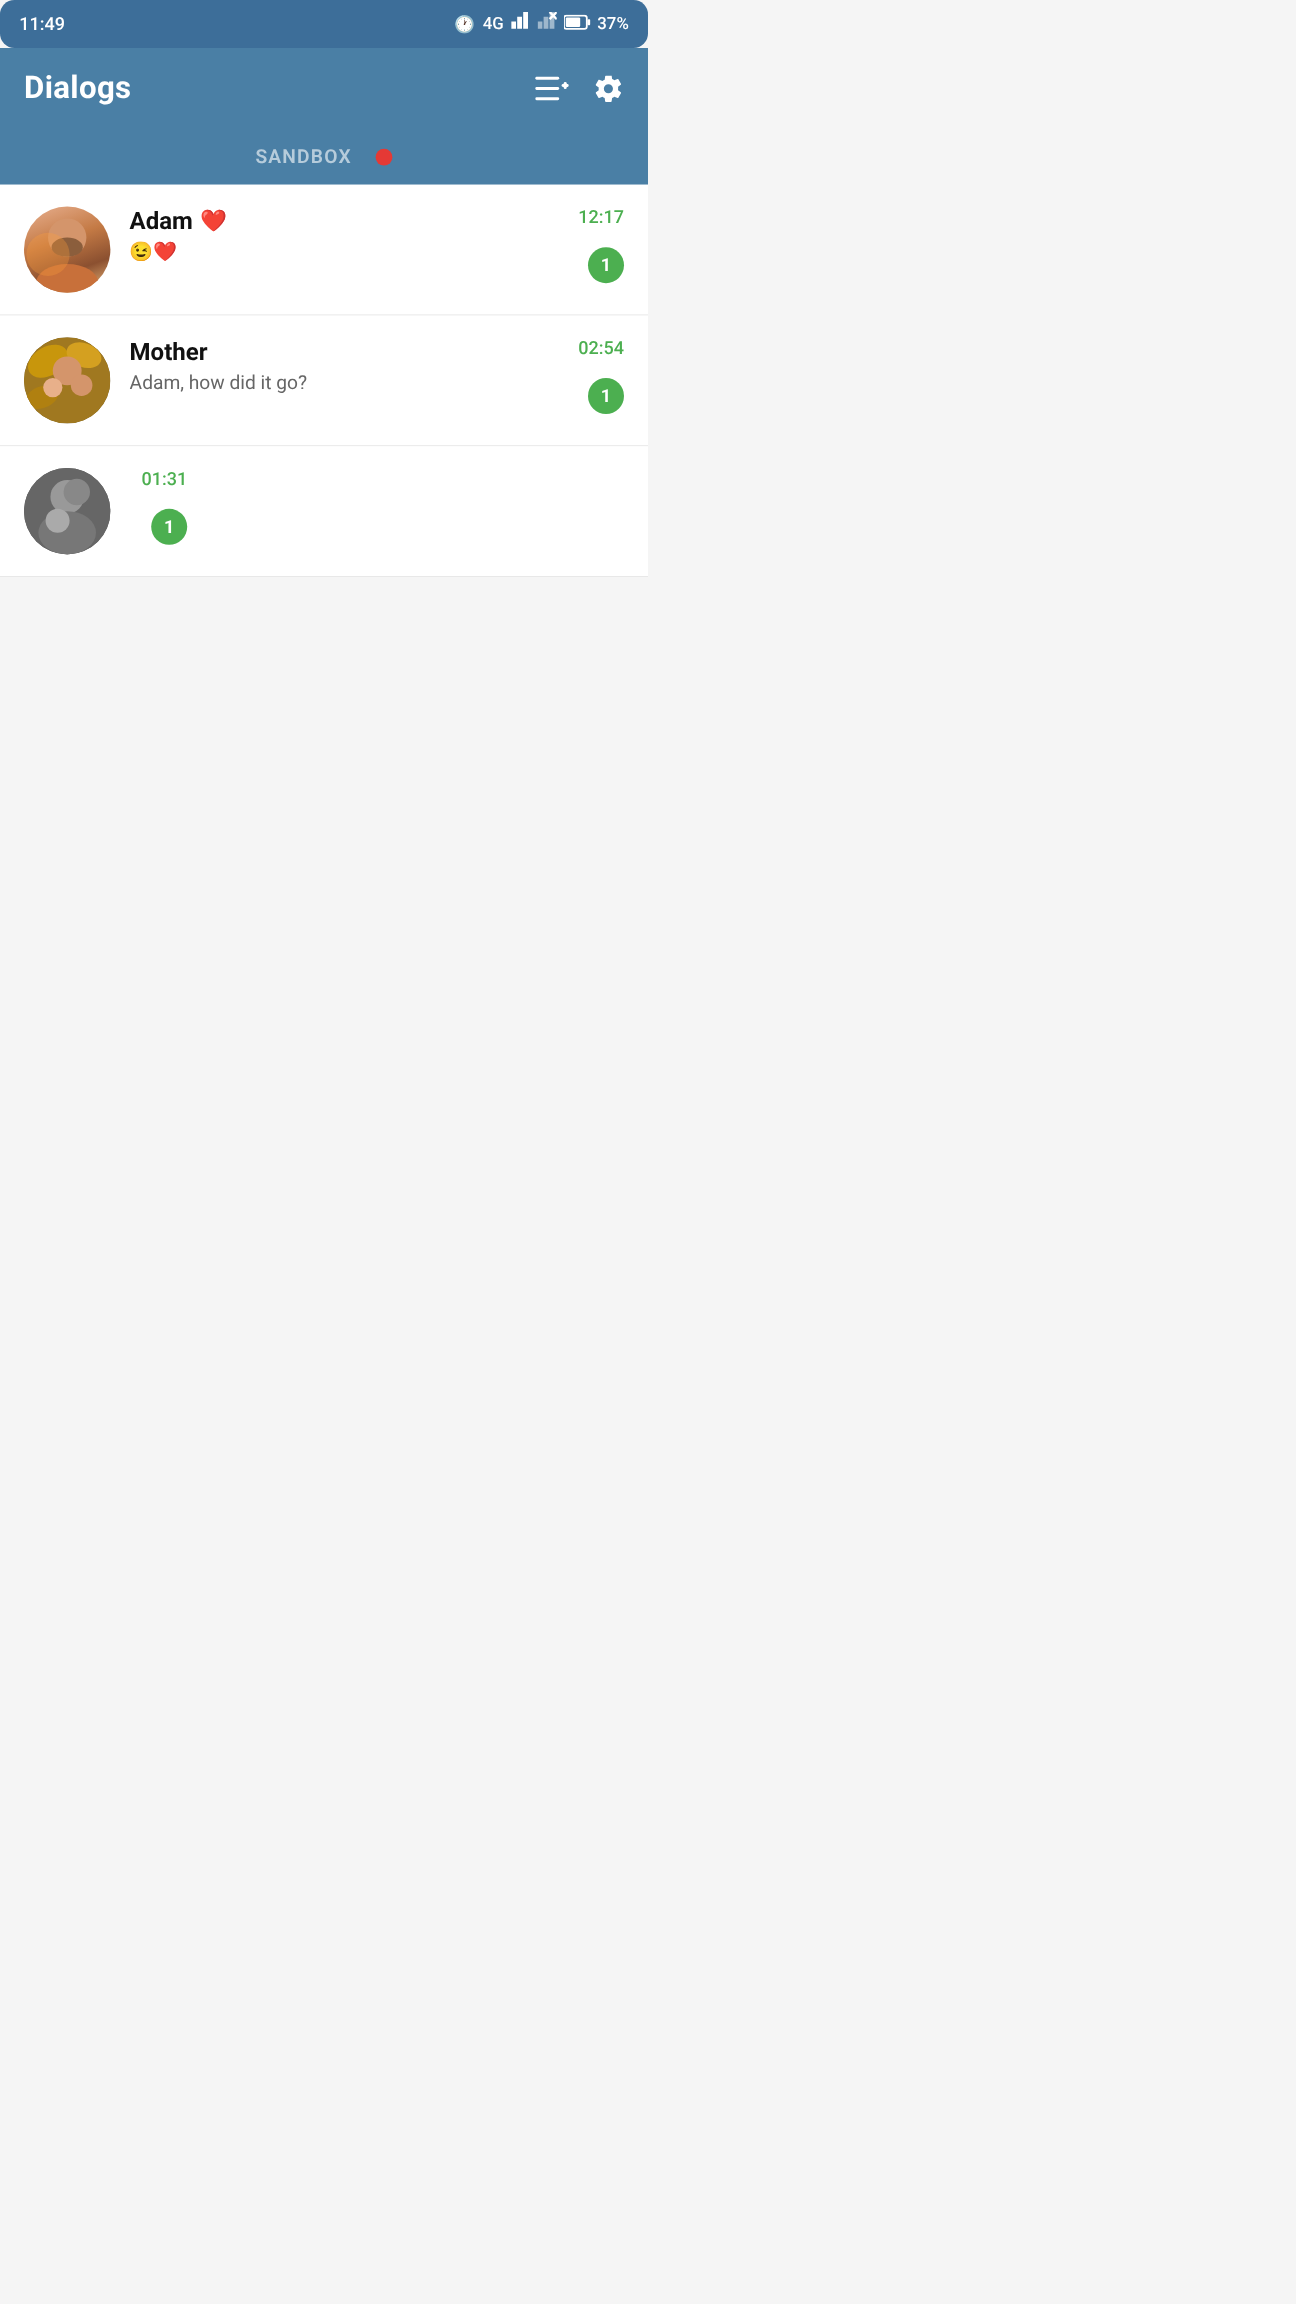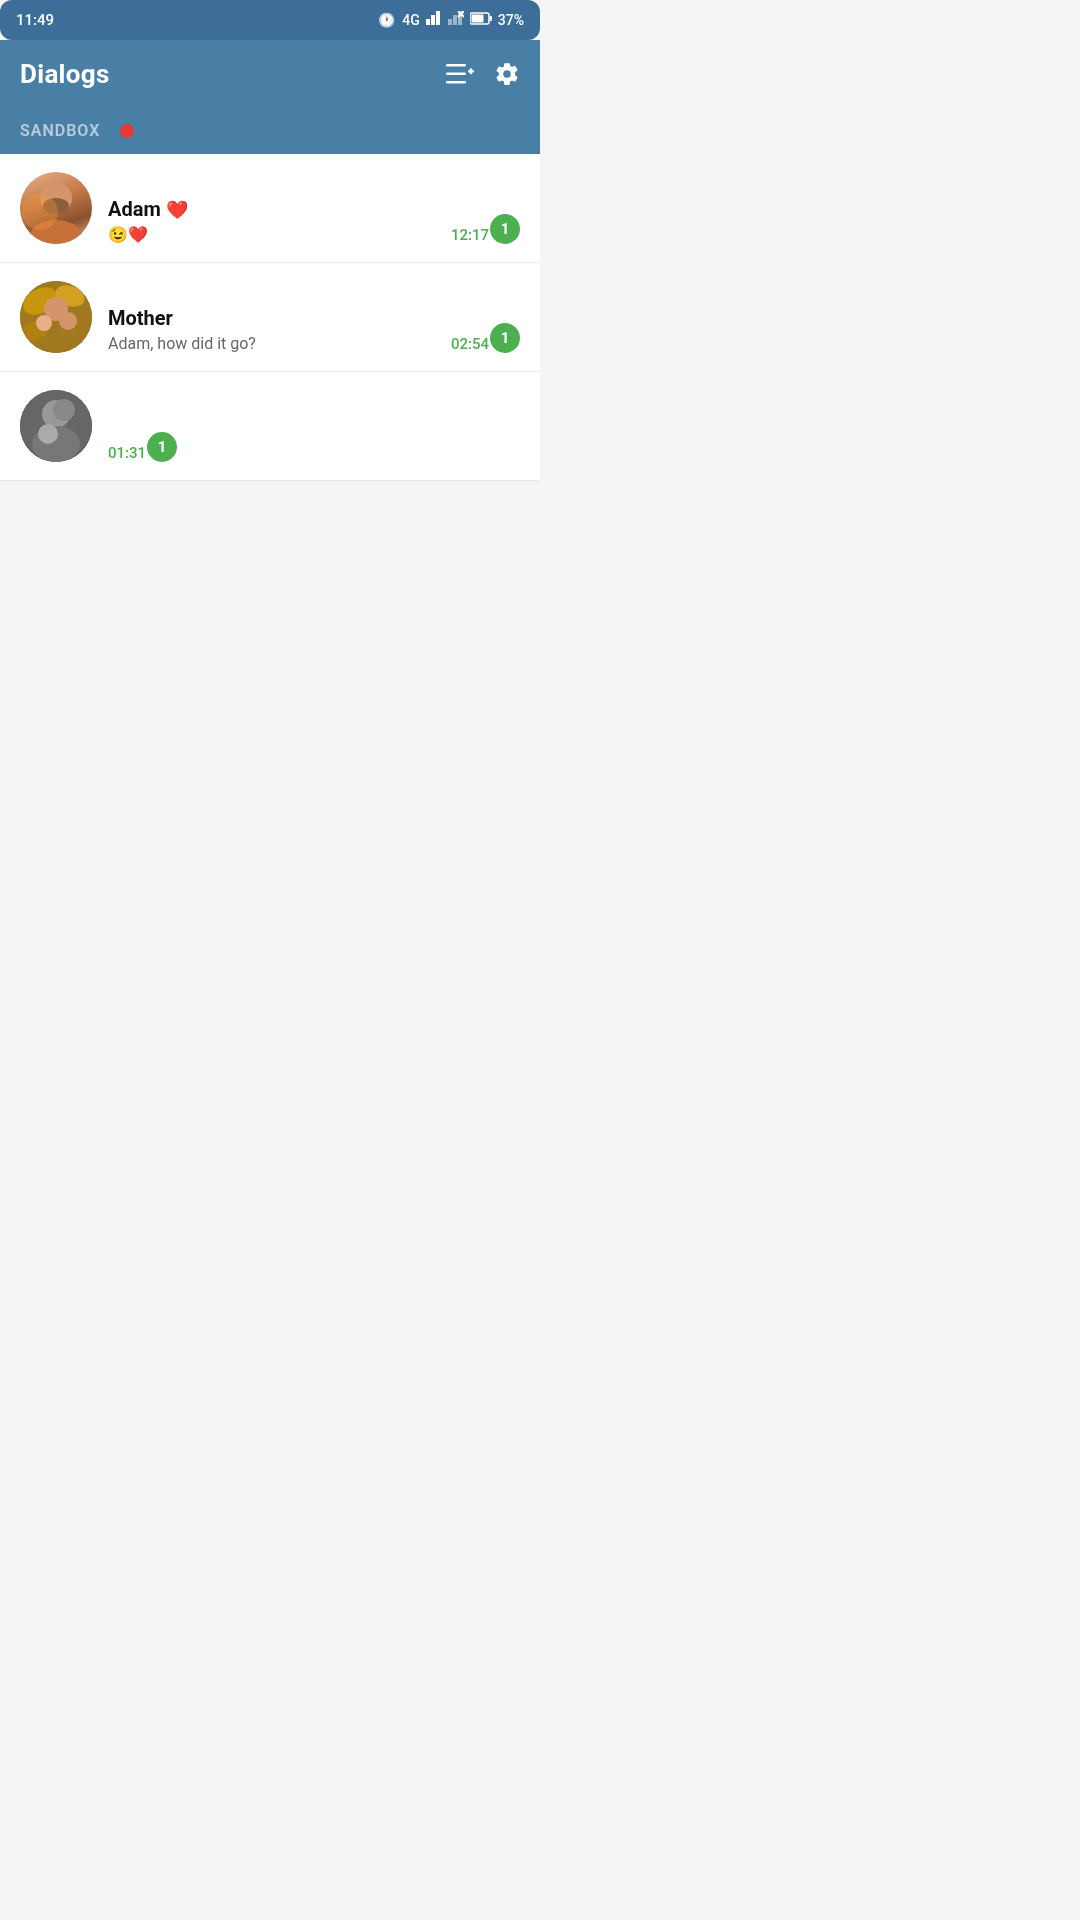--- a/index.html
+++ b/index.html
@@ -93,41 +93,41 @@
     }
 
     .tab.inactive {
       color: rgba(255,255,255,0.6);
     }
 
     .tab-sandbox-wrapper {
       flex: 1;
       display: flex;
       align-items: center;
-      justify-content: flex-start;
+      justify-content: center;
       padding: 14px 0;
       gap: 20px;
     }
 
     .sandbox-dot {
       width: 14px;
       height: 14px;
       border-radius: 50%;
       background: #e53935;
       display: inline-block;
     }
 
     
     .chat-list {
       background: white;
     }
 
     .chat-item {
       display: flex;
-      align-items: flex-end;
+      align-items: flex-start;
       padding: 18px 20px;
       border-bottom: 1px solid #e8e8e8;
       cursor: pointer;
       background: white;
     }
 
     .avatar {
       width: 72px;
       height: 72px;
       border-radius: 50%;
@@ -165,24 +165,25 @@
     .chat-preview {
       font-size: 16px;
       color: #666;
       white-space: nowrap;
       overflow: hidden;
       text-overflow: ellipsis;
     }
 
     .chat-meta {
       display: flex;
-      flex-direction: row;
+      flex-direction: column;
       align-items: flex-end;
-      gap: 1px;
+      gap: 16px;
       flex-shrink: 0;
+      margin-left: 10px;
     }
 
     .chat-time {
       font-size: 15px;
       color: #4caf50;
       font-weight: 500;
     }
 
     .unread-badge {
       width: 30px;

